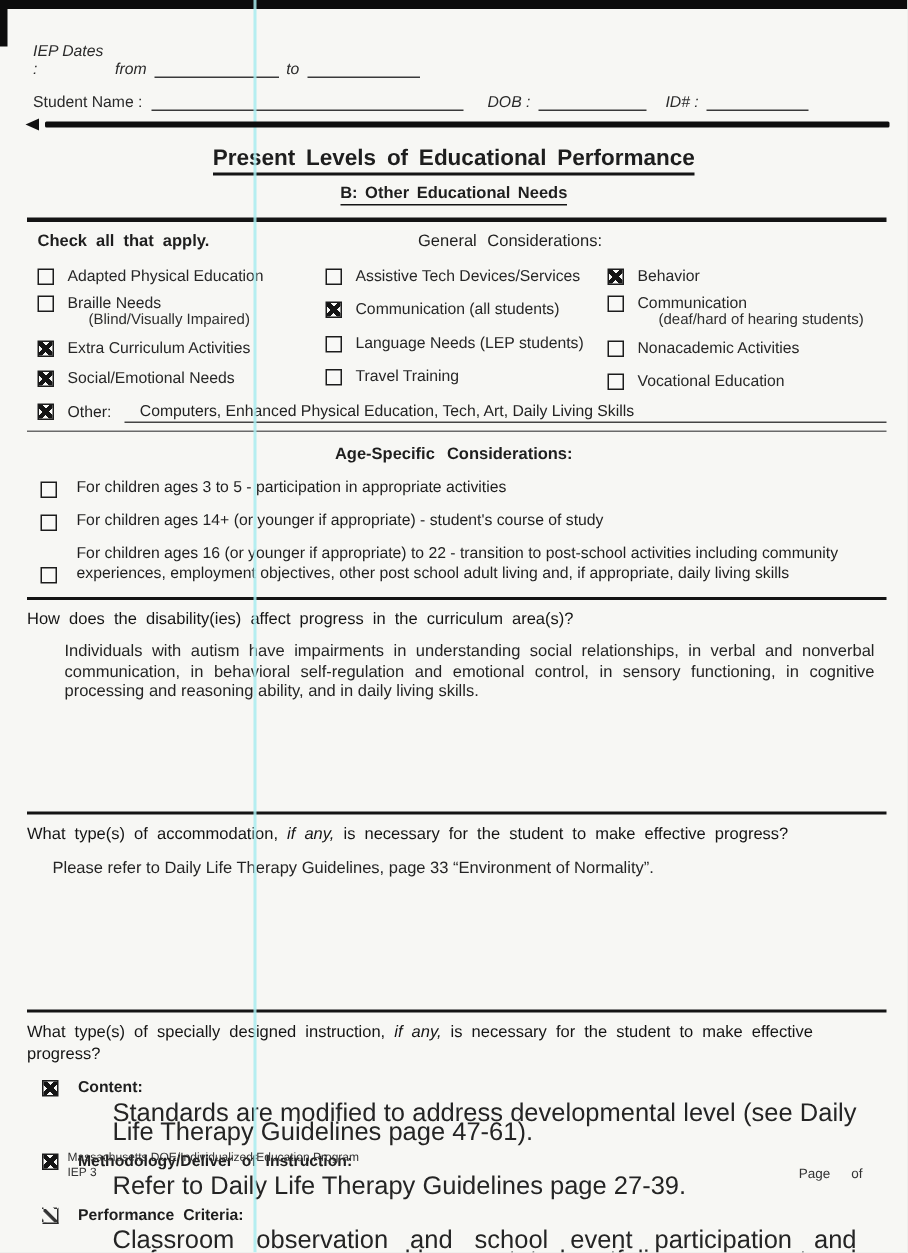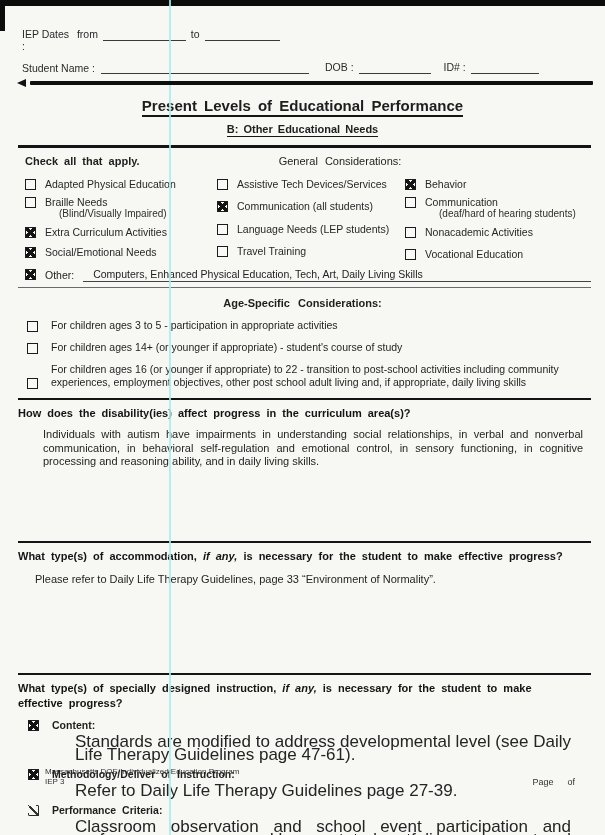--- a/index.html
+++ b/index.html
@@ -12,21 +12,21 @@
     overflow:hidden;
   }
   
   .top-strip{position:absolute;top:0;left:0;width:605px;height:6px;background:#0c0c0c;}
   .left-bar{position:absolute;top:0;left:0;width:5px;height:31px;background:#0c0c0c;}
   .scan-line{position:absolute;top:0;left:169px;width:2px;height:835px;background:#a9ecef;opacity:.85;}
   
   .doc-header{margin:30px 22px 0 22px;}
   .hrow{display:flex;justify-content:space-between;align-items:flex-end;height:22px;}
   .hleft{display:flex;align-items:flex-end;gap:6px;}
-  .hright{display:flex;gap:5px;width:258px;}
+  .hright{display:flex;align-items:flex-end;gap:5px;width:258px;font-style:italic;}
   .doc-title{font-weight:bold;font-size:12.5px;word-spacing:4px;letter-spacing:.2px;}
   .lbl{font-size:10.5px;color:#2a2a2a;}
   .fill{display:inline-block;border-bottom:1.5px solid #3a3a3a;height:12px;}
   .header-rule{position:relative;margin:7px 12px 0 30px;height:4px;background:#0e0e0e;border-radius:1px;}
   .rule-arrow{position:absolute;left:-13px;top:-2px;width:0;height:0;border-style:solid;border-width:4px 9px 4px 0;border-color:transparent #111 transparent transparent;}
   
   .main-title{text-align:center;margin-top:12px;font-size:15px;font-weight:bold;word-spacing:3px;}
   .main-title span{border-bottom:2px solid #151515;padding-bottom:1px;}
   .subtitle{text-align:center;margin-top:9px;font-size:11px;font-weight:bold;word-spacing:2px;}
   .subtitle span{border-bottom:1.5px solid #151515;padding-bottom:1px;}
@@ -58,21 +58,21 @@
   .other-row{display:flex;gap:9px;margin:2px 14px 0 25px;font-size:10.5px;align-items:flex-end;}
   .other-row .cb{margin-bottom:2px;}
   .other-lbl{font-weight:normal;color:#222;padding-bottom:1px;}
   .other-val{flex:1;border-bottom:1.2px solid #444;padding:0 0 1px 10px;color:#222;}
   
   .age-head{text-align:center;font-size:11px;font-weight:bold;word-spacing:5px;margin-top:9px;}
   .age-items{margin:10px 20px 0 27px;}
   .age-item{display:flex;gap:13px;font-size:10.5px;line-height:13px;margin-bottom:9px;align-items:flex-end;}
   .age-item .cb{margin-top:2px;}
   
-  .q-head{margin:6px 23px 0 18px;font-size:11px;font-weight:bold;word-spacing:3px;line-height:15px;color:#141414;}
+  .q-head{margin:6px 23px 0 18px;font-size:11px;font-weight:normal;word-spacing:3px;line-height:15px;color:#141414;}
   .q-head .it{font-style:italic;}
   .q-head span{white-space:pre-wrap;}
   .q-answer{margin:7px 22px 0 43px;font-size:11px;line-height:13.5px;text-align:justify;color:#242424;}
   .q2-answer{margin:9px 30px 0 35px;font-size:11px;color:#242424;}
   
   .sdi-items{margin:8px 20px 0 28px;}
   .sdi-item{margin-bottom:4px;}
   .sdi-label-row{display:flex;gap:13px;font-size:10.5px;font-weight:bold;word-spacing:3px;align-items:flex-start;margin-bottom:4px;}
   .sdi-label-row .cb{margin-top:1px;}
   .sdi-text{margin:0 14px 7px 47px;font-size:17px;line-height:13px;text-align:justify;color:#242424;}

